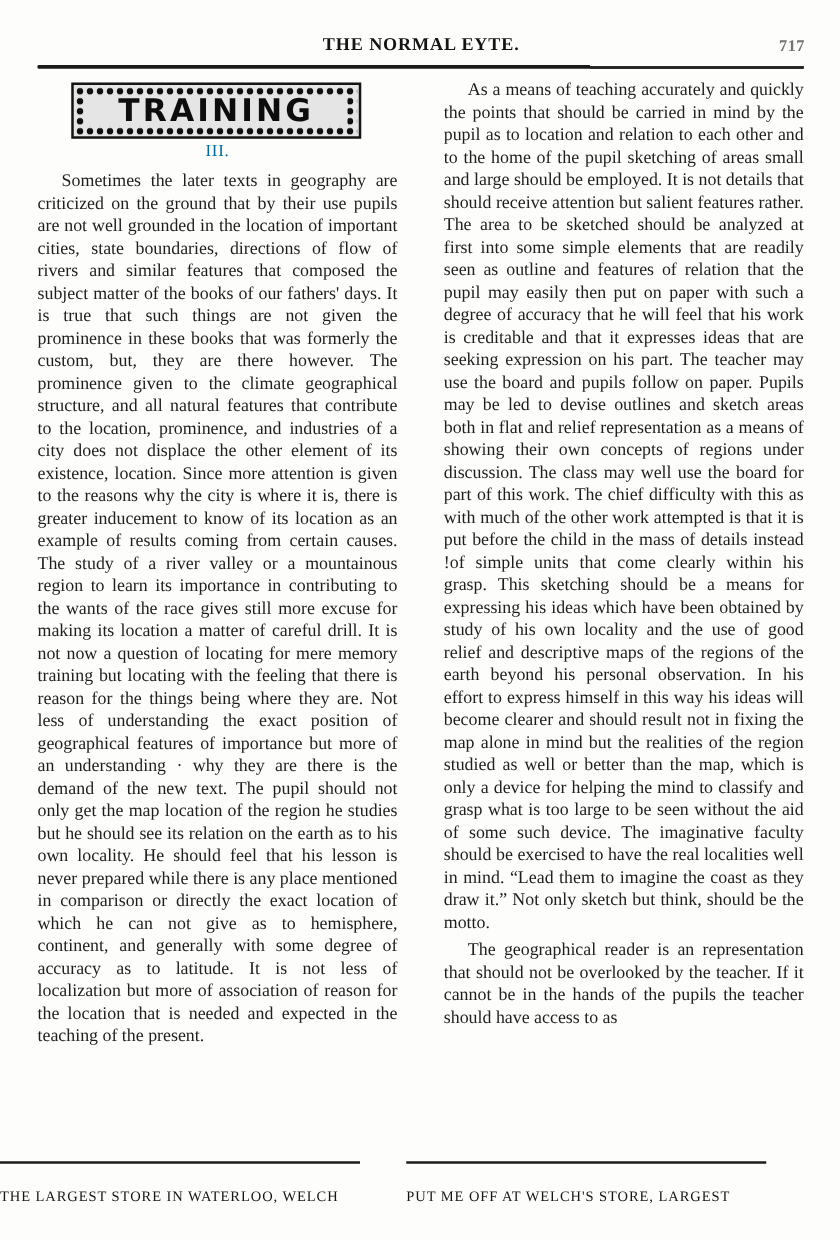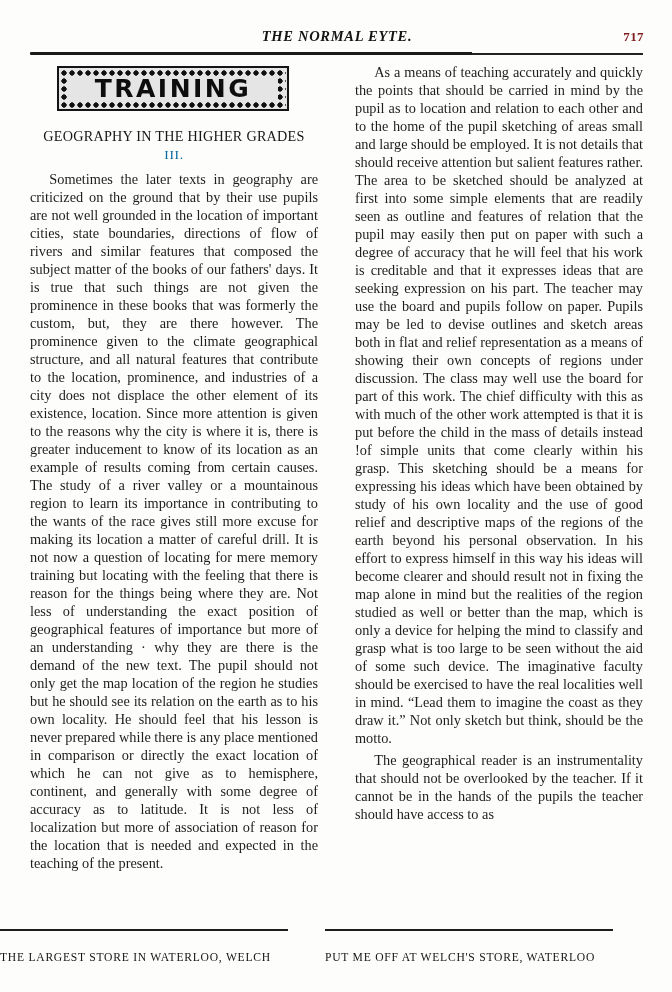--- a/index.html
+++ b/index.html
@@ -34,30 +34,29 @@
   .journal-title {
     position: absolute;
     left: 0;
     right: 0;
     text-align: center;
     font-family: "Liberation Serif", "DejaVu Serif", serif;
     font-weight: bold;
     font-size: 14.5px;
     letter-spacing: 0.7px;
     color: #141414;
-    font-style: italic;
   }
   .page-number {
     position: absolute;
     right: 0;
     top: 1px;
     font-size: 13px;
     font-weight: bold;
     letter-spacing: 0.4px;
-    color: #7f1d1d;
+    color: #737373;
   }
 
   .head-rule {
     position: absolute;
     top: 52px;
     left: 30px;
     width: 613px;
     height: 3px;
     background: #1a1a1a;
     border-radius: 1px;
@@ -206,36 +205,35 @@
 
   <div class="columns">
 
     <div class="col col-left">
 
       <div class="banner">
         <div class="banner-dots"></div>
         <div class="banner-word">TRAINING</div>
       </div>
 
-      <h1 class="article-title">GEOGRAPHY IN THE HIGHER GRADES</h1>
       <div class="article-part">III.</div>
 
       <p class="para first">Sometimes the later texts in geography are criticized on the ground that by their use pupils are not well grounded in the location of important cities, state boundaries, directions of flow of rivers and similar features that composed the subject matter of the books of our fathers' days. It is true that such things are not given the prominence in these books that was formerly the custom, but, they are there however. The prominence given to the climate geographical structure, and all natural features that contribute to the location, prominence, and industries of a city does not displace the other element of its existence, location. Since more attention is given to the reasons why the city is where it is, there is greater inducement to know of its location as an example of results coming from certain causes. The study of a river valley or a mountainous region to learn its importance in contributing to the wants of the race gives still more excuse for making its location a matter of careful drill. It is not now a question of locating for mere memory training but locating with the feeling that there is reason for the things being where they are. Not less of understanding the exact position of geographical features of importance but more of an understanding · why they are there is the demand of the new text. The pupil should not only get the map location of the region he studies but he should see its relation on the earth as to his own locality. He should feel that his lesson is never prepared while there is any place mentioned in comparison or directly the exact location of which he can not give as to hemisphere, continent, and generally with some degree of accuracy as to latitude. It is not less of localization but more of association of reason for the location that is needed and expected in the teaching of the present.</p>
     </div>
 
     <div class="col col-right">
       <p class="para first">As a means of teaching accurately and quickly the points that should be carried in mind by the pupil as to location and relation to each other and to the home of the pupil sketching of areas small and large should be employed. It is not details that should receive attention but salient features rather. The area to be sketched should be analyzed at first into some simple elements that are readily seen as outline and features of relation that the pupil may easily then put on paper with such a degree of accuracy that he will feel that his work is creditable and that it expresses ideas that are seeking expression on his part. The teacher may use the board and pupils follow on paper. Pupils may be led to devise outlines and sketch areas both in flat and relief representation as a means of showing their own concepts of regions under discussion. The class may well use the board for part of this work. The chief difficulty with this as with much of the other work attempted is that it is put before the child in the mass of details instead !of simple units that come clearly within his grasp. This sketching should be a means for expressing his ideas which have been obtained by study of his own locality and the use of good relief and descriptive maps of the regions of the earth beyond his personal observation. In his effort to express himself in this way his ideas will become clearer and should result not in fixing the map alone in mind but the realities of the region studied as well or better than the map, which is only a device for helping the mind to classify and grasp what is too large to be seen without the aid of some such device. The imaginative faculty should be exercised to have the real localities well in mind. “Lead them to imagine the coast as they draw it.” Not only sketch but think, should be the motto.</p>
-      <p class="para">The geographical reader is an instrumentality that should not be overlooked by the teacher. If it cannot be in the hands of the pupils the teacher should have access to as</p>
+      <p class="para">The geographical reader is an representation that should not be overlooked by the teacher. If it cannot be in the hands of the pupils the teacher should have access to as</p>
     </div>
 
   </div>
 
   <div class="footer footer-left">
     <div class="footer-rule"></div>
     <div class="footer-text">THE LARGEST STORE IN WATERLOO, WELCH</div>
   </div>
 
   <div class="footer footer-right">
     <div class="footer-rule"></div>
-    <div class="footer-text">PUT ME OFF AT WELCH'S STORE, WATERLOO</div>
+    <div class="footer-text">PUT ME OFF AT WELCH'S STORE, LARGEST</div>
   </div>
 
 </div>
 
 </body></html>

